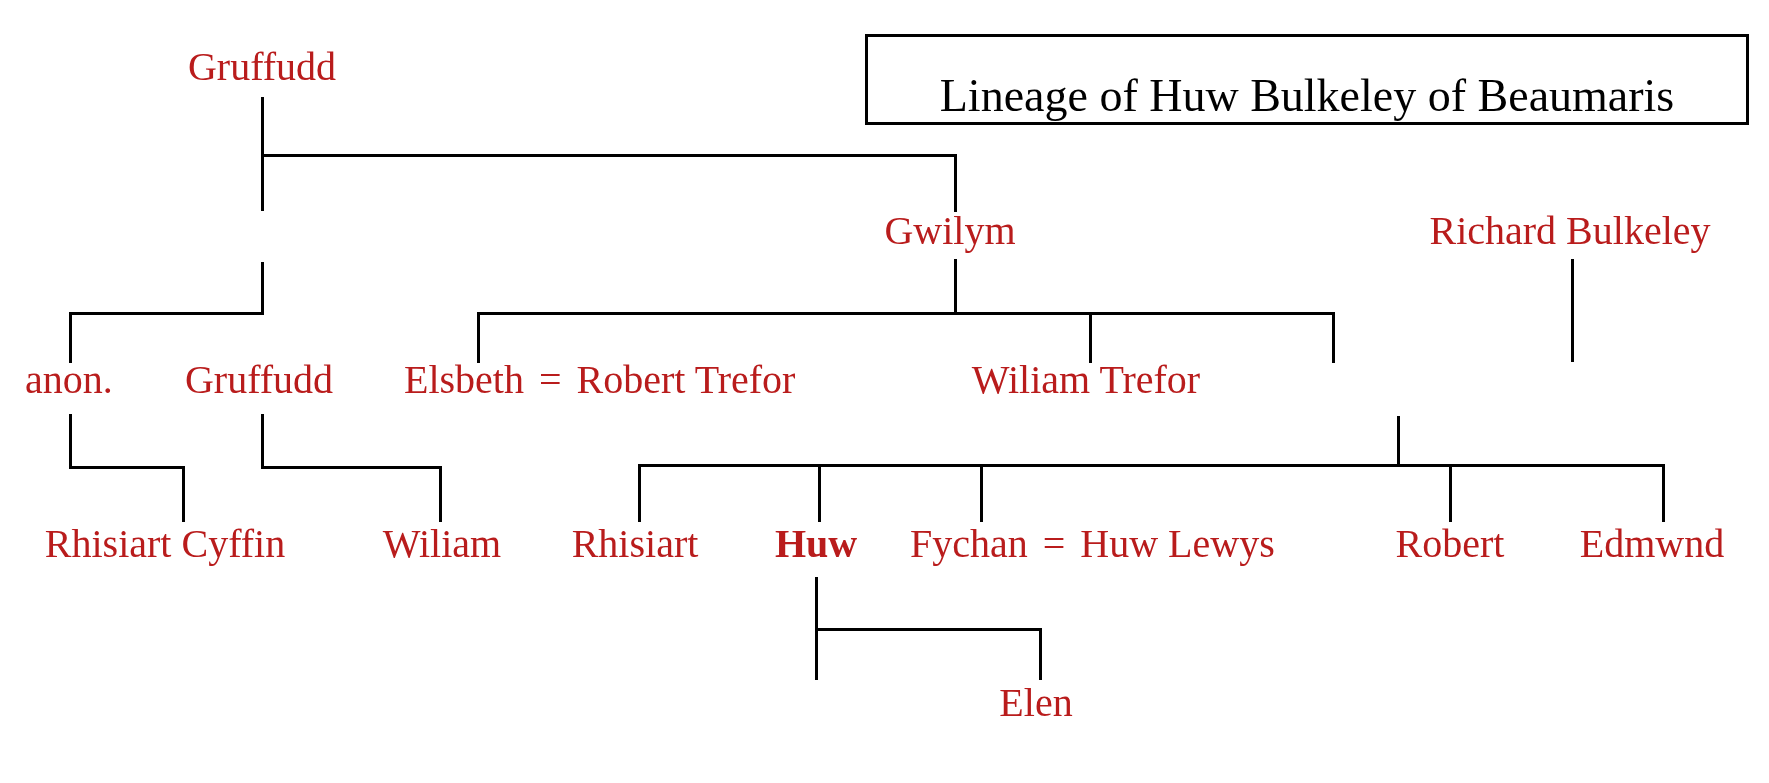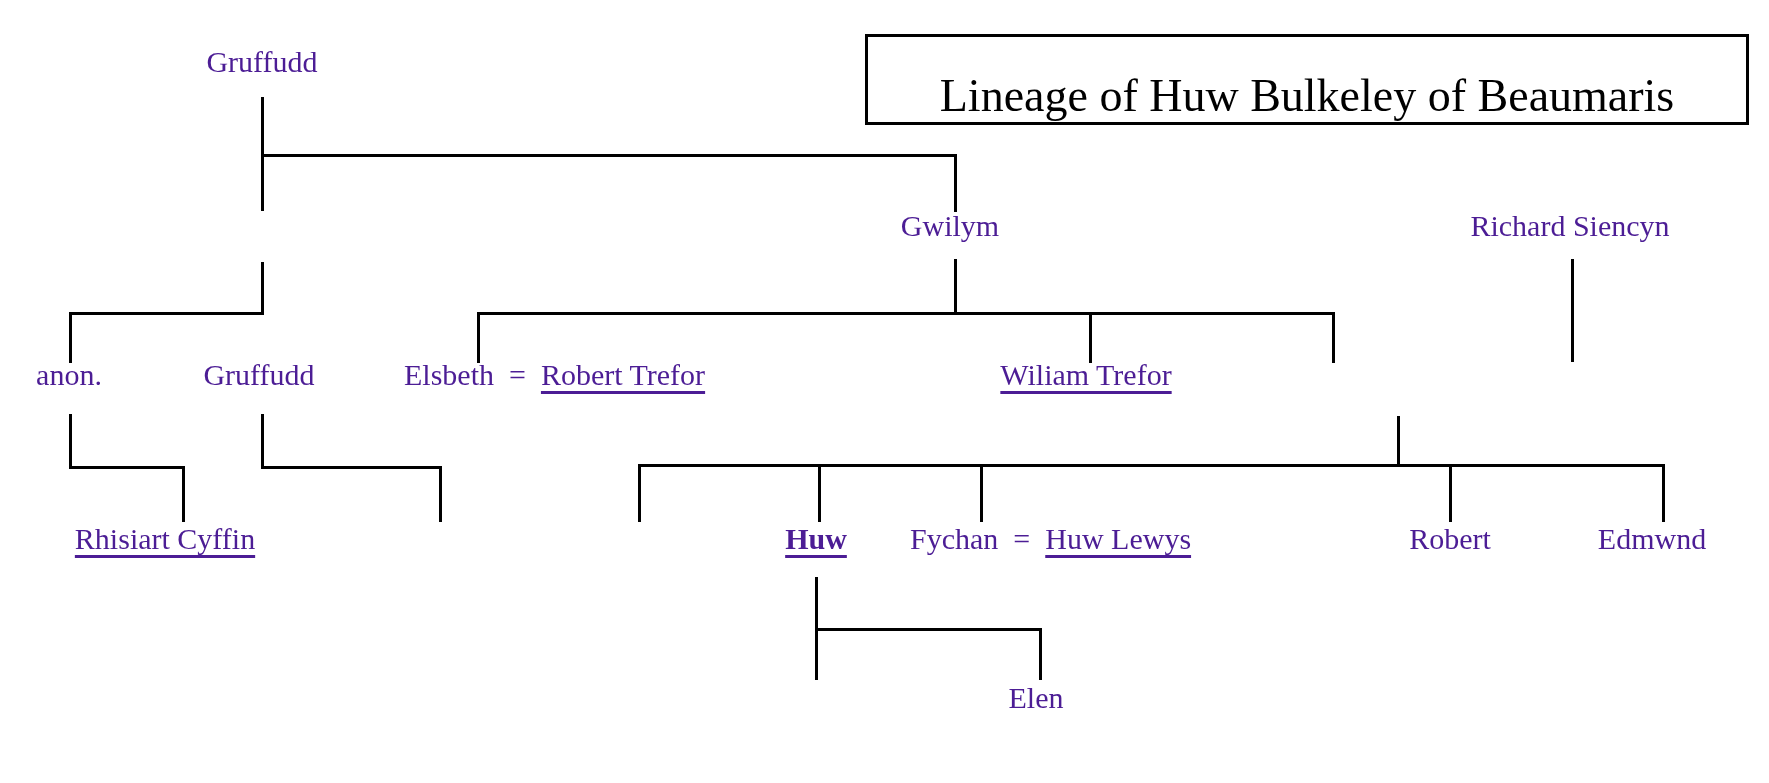--- a/index.html
+++ b/index.html
@@ -7,27 +7,27 @@
     position: relative;
     width: 1769px;
     height: 783px;
     background: #ffffff;
     font-family: "Liberation Serif", "DejaVu Serif", serif;
     color: #000000;
     overflow: hidden;
   }
   .name {
     position: absolute;
-    font-size: 30px;
+    font-size: 40px;
     line-height: 1;
     white-space: nowrap;
-    color: #4c1d95;
+    color: #b91c1c;
   }
   .cx { transform: translateX(-50%); }
-  .u  { text-decoration: underline; text-decoration-thickness: 3px; text-underline-offset: 6px; }
+  .u  { text-decoration-thickness: 3px; text-underline-offset: 6px; }
   .b  { font-weight: bold; }
   .eq { margin: 0 15px; }
   .titlebox {
     position: absolute;
     left: 865px; top: 34px;
     width: 878px; height: 85px;
     border: 3px solid #000000;
     display: flex; align-items: flex-end; justify-content: center;
     font-size: 46px;
     white-space: nowrap;
@@ -40,30 +40,32 @@
 
 <div class="stage">
 
   <div class="titlebox">
     <span>Lineage of Huw Bulkeley of Beaumaris</span>
   </div>
 
   <div class="name cx" style="left:262px; top:47px">Gruffudd</div>
 
   <div class="name cx" style="left:950px; top:211px">Gwilym</div>
-  <div class="name cx" style="left:1570px; top:211px">Richard Siencyn</div>
+  <div class="name cx" style="left:1570px; top:211px">Richard Bulkeley</div>
 
   <div class="name cx" style="left:69px; top:360px">anon.</div>
   <div class="name cx" style="left:259px; top:360px">Gruffudd</div>
   <div class="name" style="left:404px; top:360px">
     <span>Elsbeth</span><span class="eq">=</span><span class="u">Robert Trefor</span>
   </div>
   <div class="name cx u" style="left:1086px; top:360px">Wiliam Trefor</div>
 
   <div class="name cx u" style="left:165px; top:524px">Rhisiart Cyffin</div>
+  <div class="name cx u" style="left:442px; top:524px">Wiliam</div>
+  <div class="name cx" style="left:635px; top:524px">Rhisiart</div>
   <div class="name cx b u" style="left:816px; top:524px">Huw</div>
   <div class="name" style="left:910px; top:524px">
     <span>Fychan</span><span class="eq">=</span><span class="u">Huw Lewys</span>
   </div>
   <div class="name cx" style="left:1450px; top:524px">Robert</div>
   <div class="name cx" style="left:1652px; top:524px">Edmwnd</div>
 
   <div class="name cx" style="left:1036px; top:683px">Elen</div>
 
   <div class="vl" style="left:261px; top:97px;  height:114px"></div>

